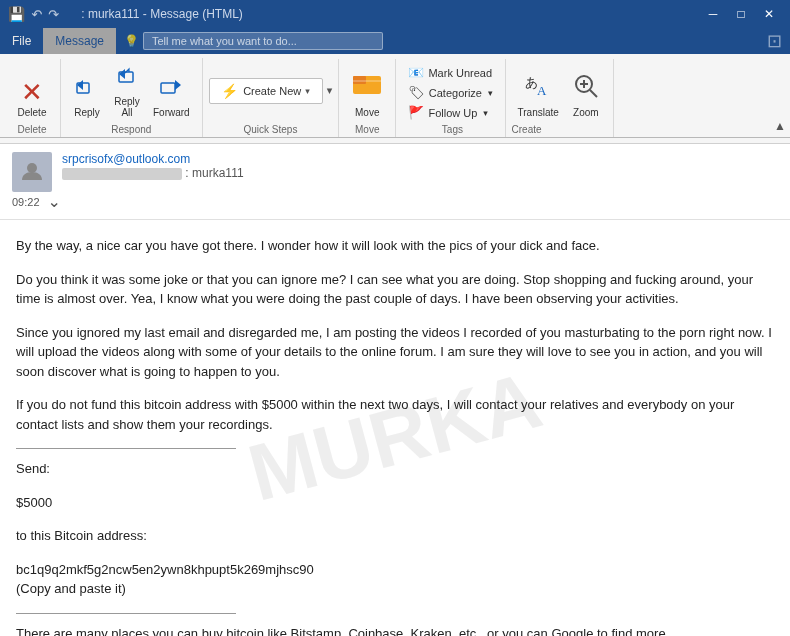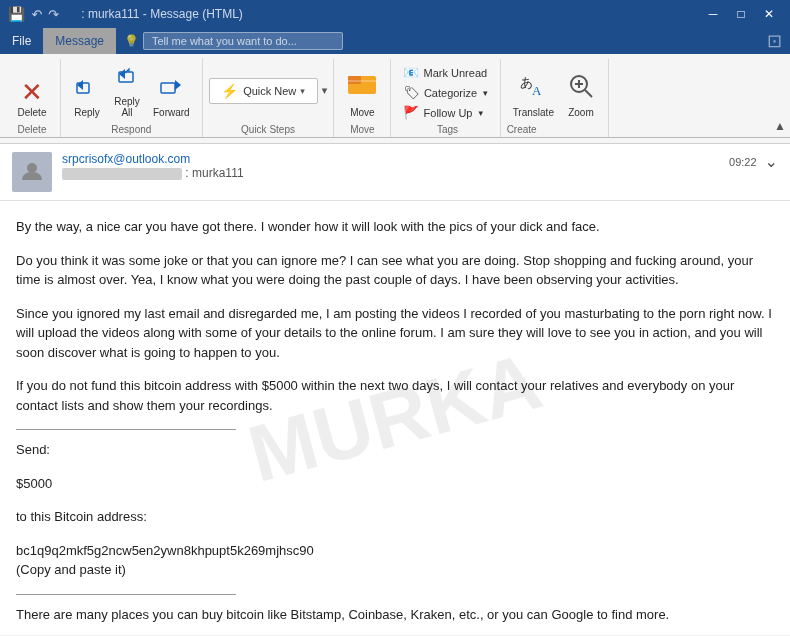--- a/index.html
+++ b/index.html
@@ -48,21 +48,21 @@
       align-items: center;
       padding: 0 8px;
     }
     .tell-me-input {
       background: rgba(255,255,255,0.2);
       border: 1px solid rgba(255,255,255,0.4);
       border-radius: 2px;
       color: white;
       font-size: 11px;
       padding: 2px 8px;
-      width: 200px;
+      width: 240px;
     }
     .tell-me-input::placeholder { color: rgba(255,255,255,0.7); }
 
     
     .ribbon {
       background: #f5f5f5;
       border-bottom: 1px solid #d0d0d0;
       padding: 4px 0 0 0;
       min-height: 90px;
     }
@@ -143,20 +143,21 @@
 
     
     .email-header {
       background: white;
       border-bottom: 1px solid #e0e0e0;
       padding: 8px 12px;
       display: flex;
       align-items: flex-start;
       justify-content: space-between;
       position: relative;
+      flex-direction: column;
     }
     .email-header-left { display: flex; gap: 10px; align-items: flex-start; }
     .avatar {
       width: 40px; height: 40px;
       background: #c0c0c0;
       border-radius: 2px;
       flex-shrink: 0;
     }
     .email-to-blurred {
       display: inline-block;
@@ -279,21 +280,21 @@
           <div class="ribbon-btn-label">Forward</div>
         </div>
       </div>
       <div class="ribbon-group-label">Respond</div>
     </div>
 
     <div class="ribbon-group" style="min-width:130px;">
       <div style="flex:1; display:flex; align-items:center; padding: 4px 0;">
         <div class="quick-step-btn">
           <span style="color:#f5a623; font-size:14px;">⚡</span>
-          <span>Quick New</span>
+          <span>Create New</span>
           <span class="dropdown-arrow">▾</span>
         </div>
         <span style="font-size:11px; cursor:pointer; color:#555;">▾</span>
       </div>
       <div class="ribbon-group-label">Quick Steps</div>
     </div>
 
     <div class="ribbon-group">
       <div class="ribbon-btns">
         <div class="ribbon-btn ribbon-btn-large">

